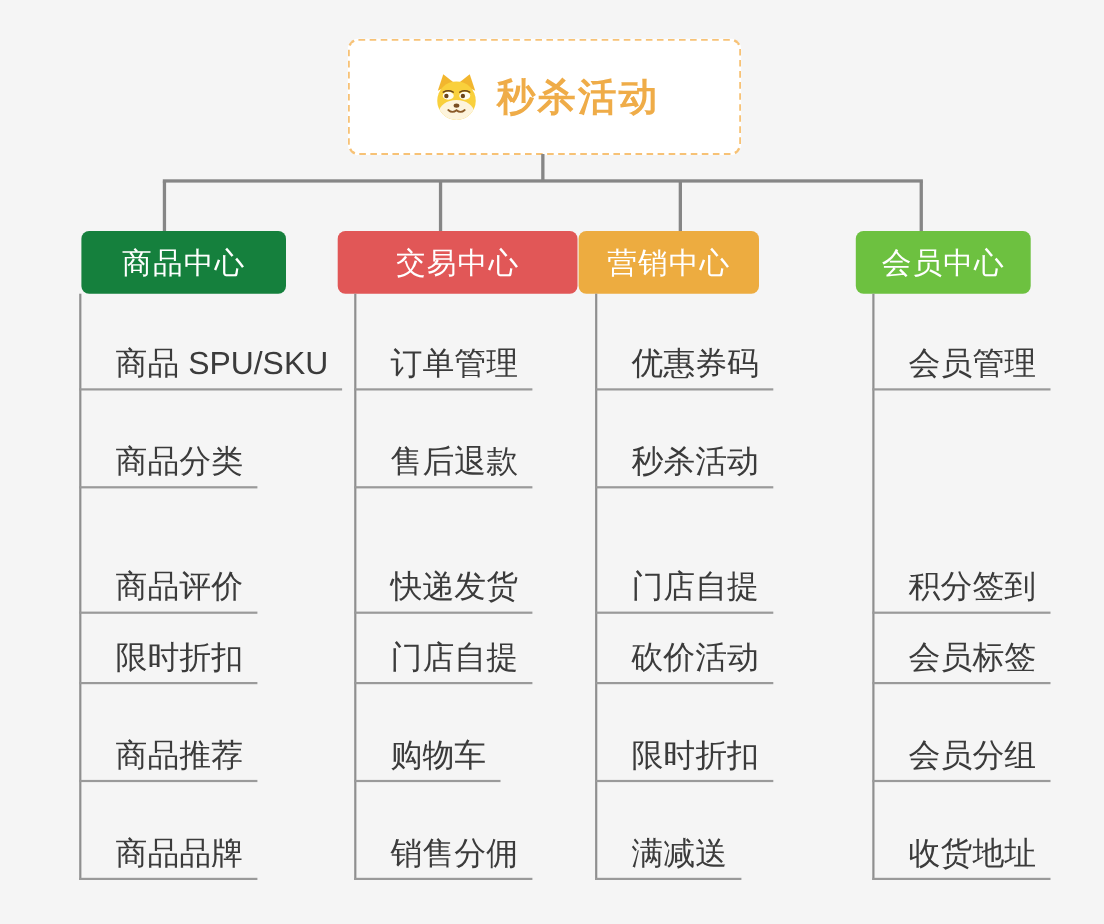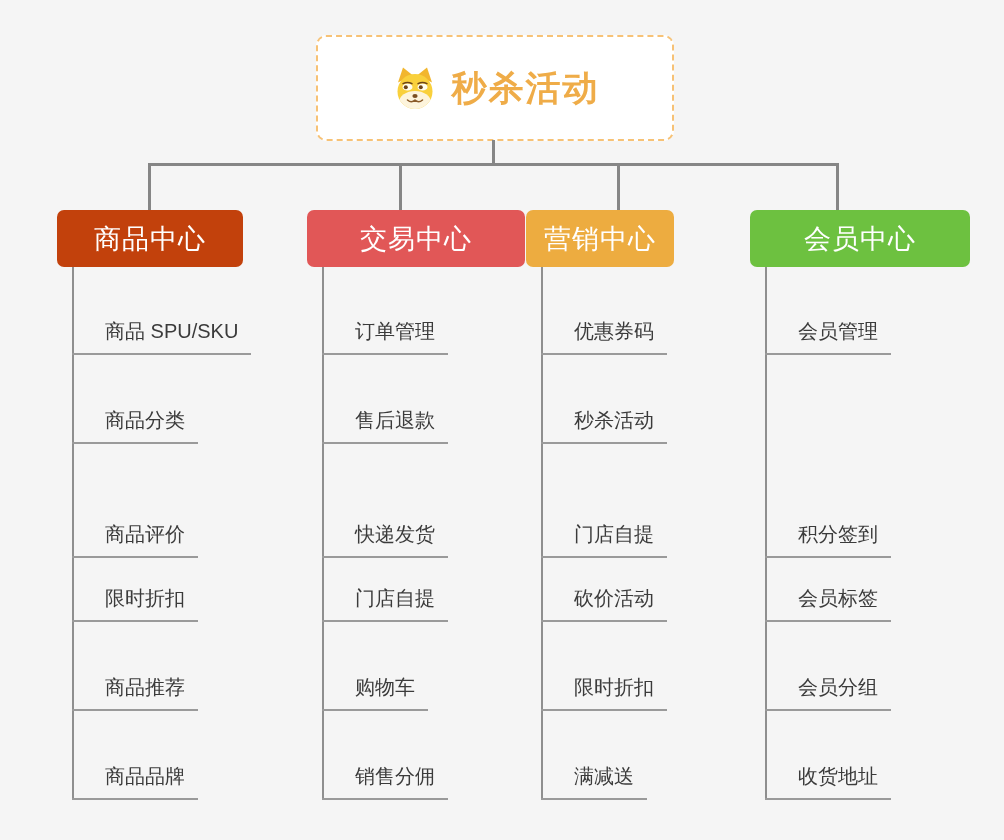--- a/index.html
+++ b/index.html
@@ -28,37 +28,37 @@
   .line{position:absolute;background:var(--line,#868686);}
   .stem{left:492px;top:140px;width:3px;height:24px;}
   .hline{left:148px;top:163px;width:691px;height:3px;}
   .drop{top:165px;width:3px;height:46px;}
   .drop.d0{left:148px;} .drop.d1{left:399px;} .drop.d2{left:617px;} .drop.d3{left:836px;}
 
   
   .branch{position:absolute;top:210px;}
   .branch.b0{left:57px;width:186px;}
   .branch.b1{left:307px;width:218px;}
-  .branch.b2{left:526px;width:148px;}
-  .branch.b3{left:750px;width:220px;}
+  .branch.b2{left:526px;width:164px;}
+  .branch.b3{left:778px;width:159px;}
   .branch-head{
     width:100%;height:57px;border-radius:7px;box-sizing:border-box;
     display:flex;align-items:center;justify-content:center;
     color:var(--node_text,#fff);font-size:27px;letter-spacing:1px;white-space:nowrap;
   }
   .vline{
     position:absolute;left:15px;top:57px;width:2px;height:533px;
     background:var(--branch_line,#8f8f8f);
   }
   .item{
     position:absolute;left:15px;display:inline-block;white-space:nowrap;
     padding:0 13px 6px 33px;
     border-bottom:2px solid var(--underline,#9a9a9a);
     color:var(--item_text,#3b3b3b);
-    font-size:20px;line-height:32px;
+    font-size:29px;line-height:32px;
   }
   .i0{top:105px;} .i1{top:194px;} .i2{top:283px;margin-top:25px;} .i3{top:372px;} .i4{top:461px;} .i5{top:550px;}
 </style>
 </head>
 <body>
 
 <div class="canvas">
 
   <div class="root-node">
     <svg class="root-icon" viewBox="0 0 48 44" aria-hidden="true">
@@ -82,21 +82,21 @@
   </div>
 
   <div class="line stem"></div>
   <div class="line hline"></div>
   <div class="line drop d0"></div>
   <div class="line drop d1"></div>
   <div class="line drop d2"></div>
   <div class="line drop d3"></div>
 
   <div class="branch b0">
-    <div class="branch-head" style="background: #c2410c;">商品中心</div>
+    <div class="branch-head" style="background: #15803d; margin-left: 17px;">商品中心</div>
     <div class="vline"></div>
     <div class="item i0">商品 SPU/SKU</div>
     <div class="item i1">商品分类</div>
     <div class="item i2">商品评价</div>
     <div class="item i3">限时折扣</div>
     <div class="item i4">商品推荐</div>
     <div class="item i5">商品品牌</div>
   </div>
 
   <div class="branch b1">

